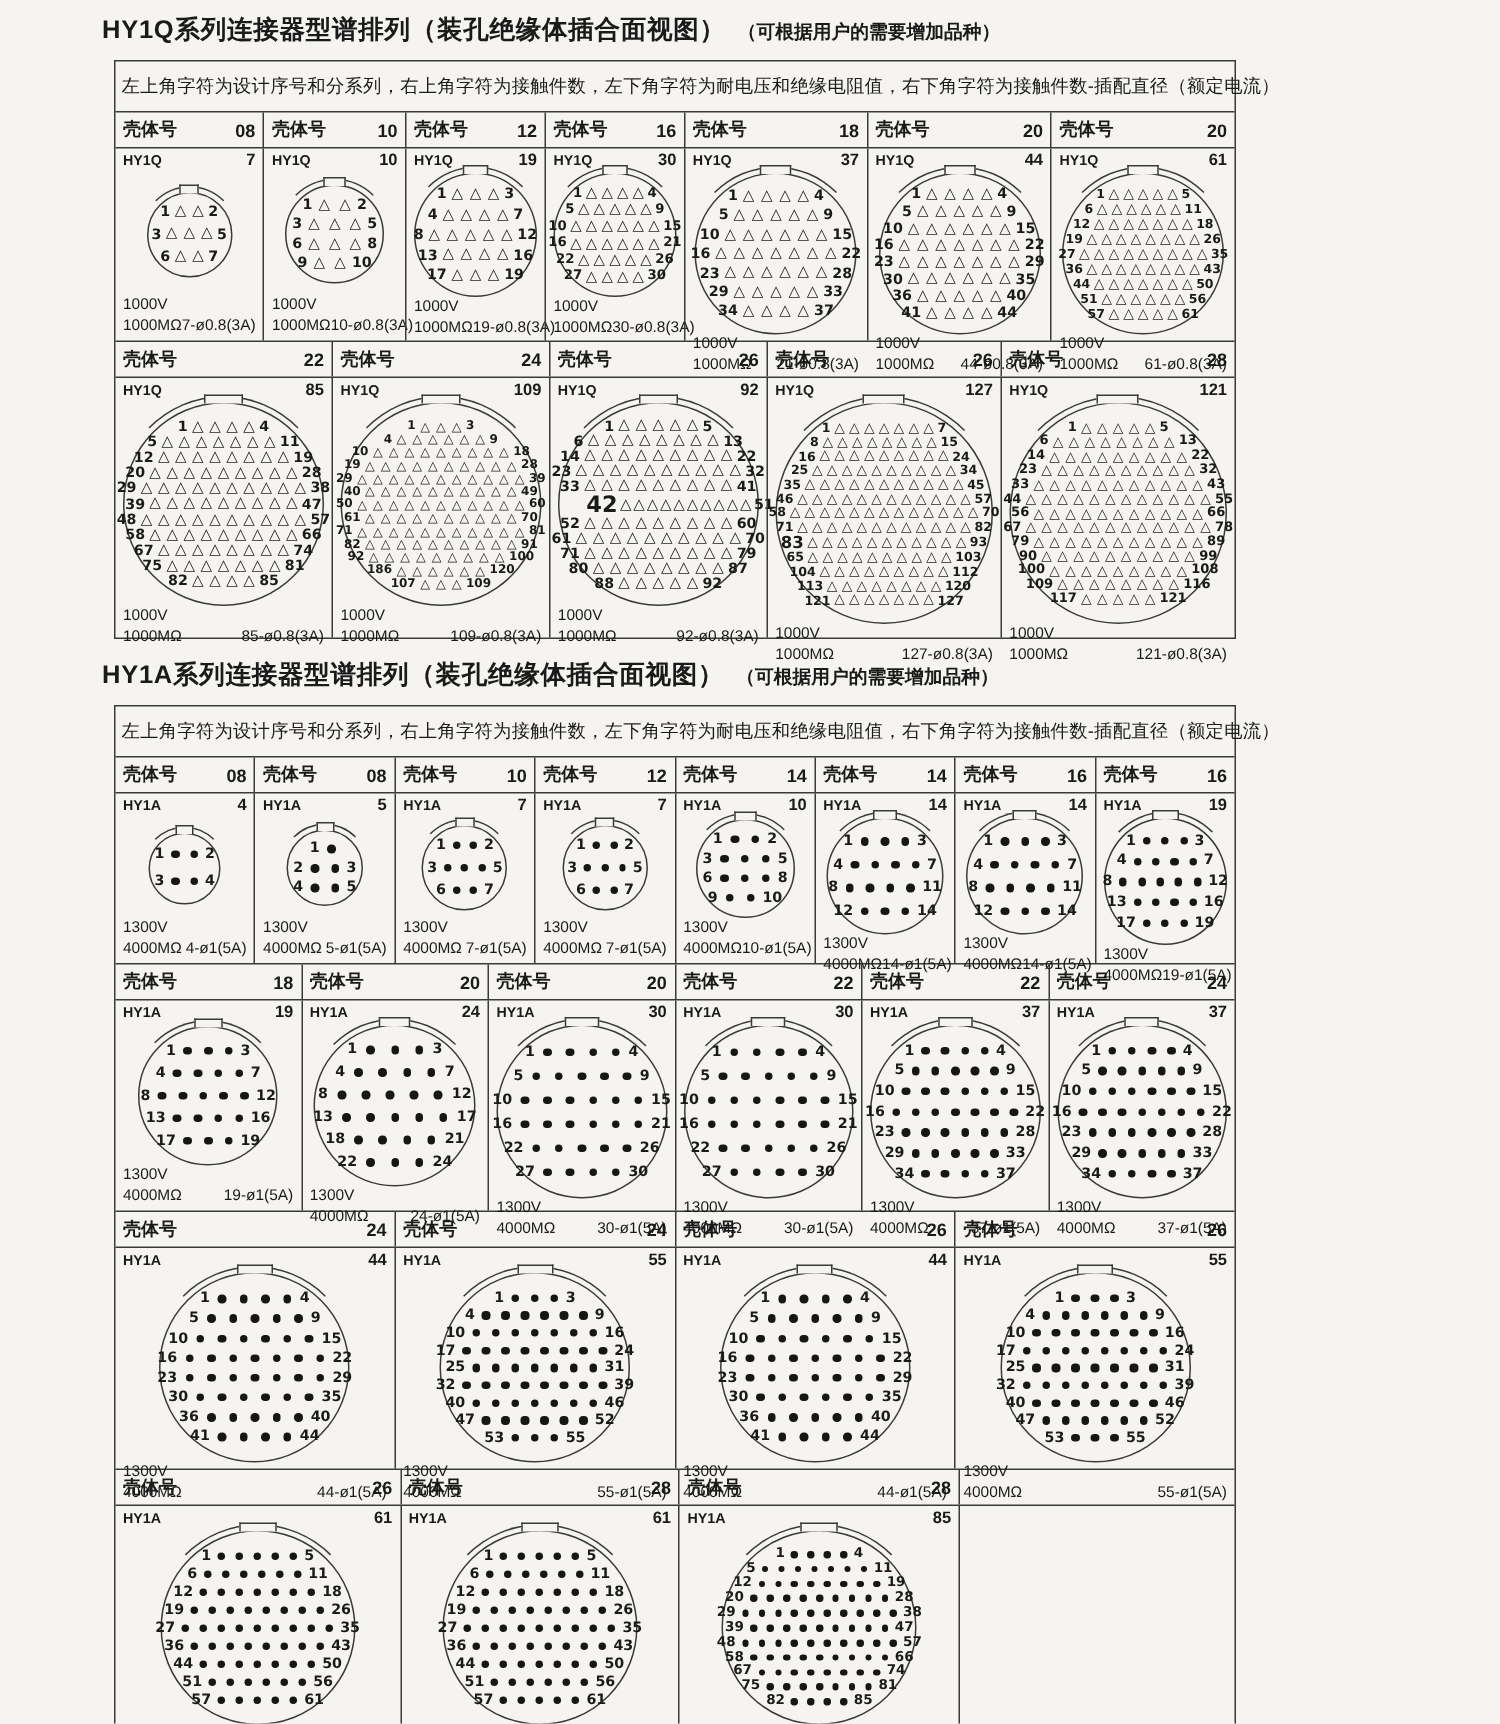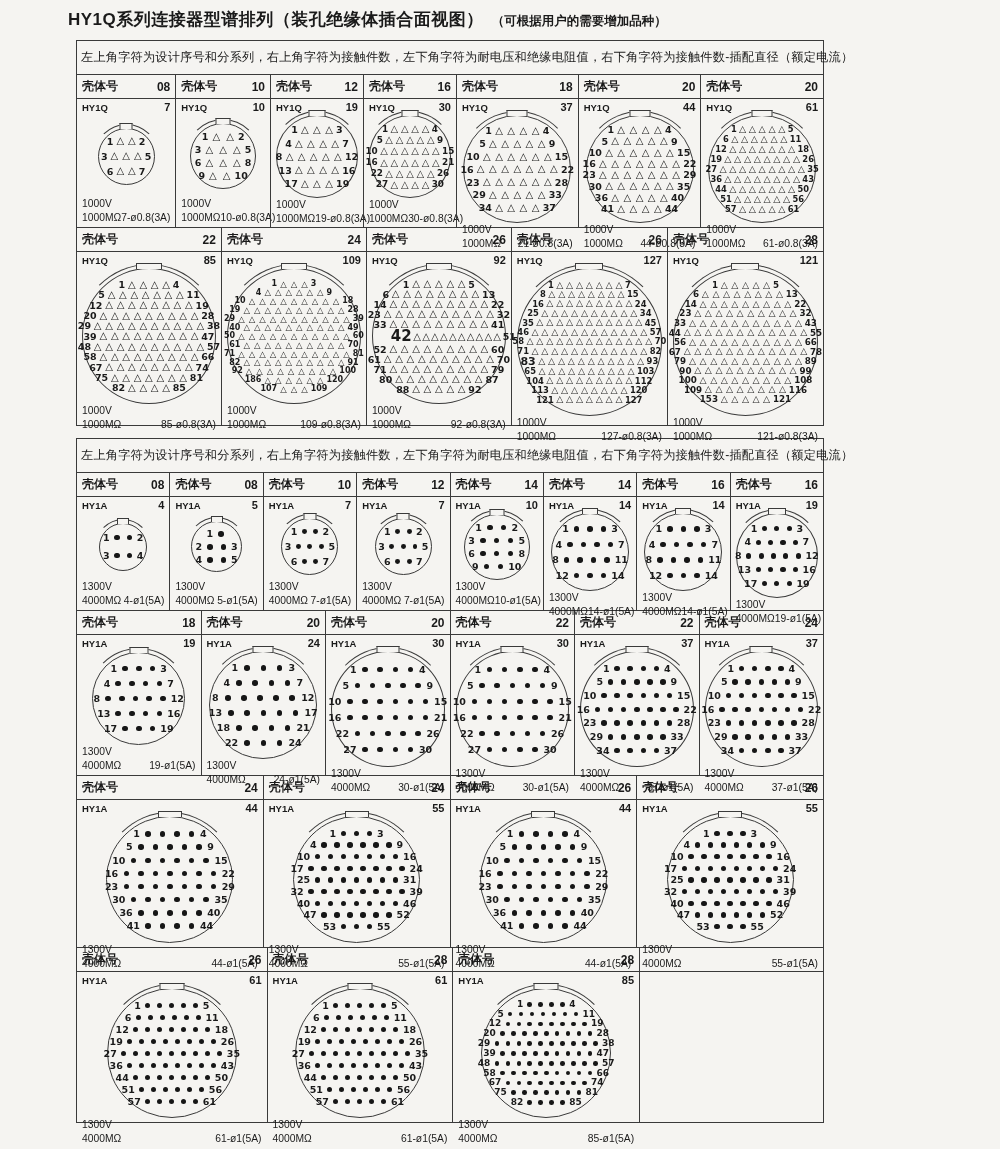--- a/index.html
+++ b/index.html
@@ -1493,21 +1493,21 @@
                     <span class="tri" style="font-size: 9.20769px; width: 10.6px;">△</span>
                     <span class="tri" style="font-size: 9.20769px; width: 10.6px;">△</span>
                     <span class="tri" style="font-size: 9.20769px; width: 10.6px;">△</span>
                     <span class="tri" style="font-size: 9.20769px; width: 10.6px;">△</span>
                     <span class="tri" style="font-size: 9.20769px; width: 10.6px;">△</span>
                     <span class="tri" style="font-size: 9.20769px; width: 10.6px;">△</span>
                     <span class="tri" style="font-size: 9.20769px; width: 10.6px;">△</span>
                     <span class="pin-num" style="font-size: 8.72308px;">116</span>
                   </div>
                   <div class="pin-row">
-                    <span class="pin-num" style="font-size: 8.72308px;">153</span>
+                    <span class="pin-num" style="font-size: 8.72308px;">117</span>
                     <span class="tri" style="font-size: 9.20769px; width: 10.6px;">△</span>
                     <span class="tri" style="font-size: 9.20769px; width: 10.6px;">△</span>
                     <span class="tri" style="font-size: 9.20769px; width: 10.6px;">△</span>
                     <span class="tri" style="font-size: 9.20769px; width: 10.6px;">△</span>
                     <span class="tri" style="font-size: 9.20769px; width: 10.6px;">△</span>
                     <span class="pin-num" style="font-size: 8.72308px;">121</span>
                   </div>
                 </div>
               </div>
             </div>
@@ -1516,20 +1516,21 @@
               <div class="foot2">
                 <span class="foot-res">1000MΩ</span>
                 <span class="foot-spec">121-ø0.8(3A)</span>
               </div>
             </div>
           </div>
         </div>
       </div>
     </section>
     <section class="section">
+      <div class="section-title"><span class="title-main">HY1A系列连接器型谱排列（装孔绝缘体插合面视图）</span><span class="title-note">（可根据用户的需要增加品种）</span></div>
       <div class="ctable">
         <div class="note-row">左上角字符为设计序号和分系列，右上角字符为接触件数，左下角字符为耐电压和绝缘电阻值，右下角字符为接触件数-插配直径（额定电流）</div>
         <div class="hdr-row">
           <div class="hdr-cell" style="flex: 93 0 0px;">
             <span class="hdr-shell-label">壳体号</span>
             <span class="hdr-shell-num">08</span>
           </div>
           <div class="hdr-cell" style="flex: 93 0 0px;">
             <span class="hdr-shell-label">壳体号</span>
             <span class="hdr-shell-num">08</span>

